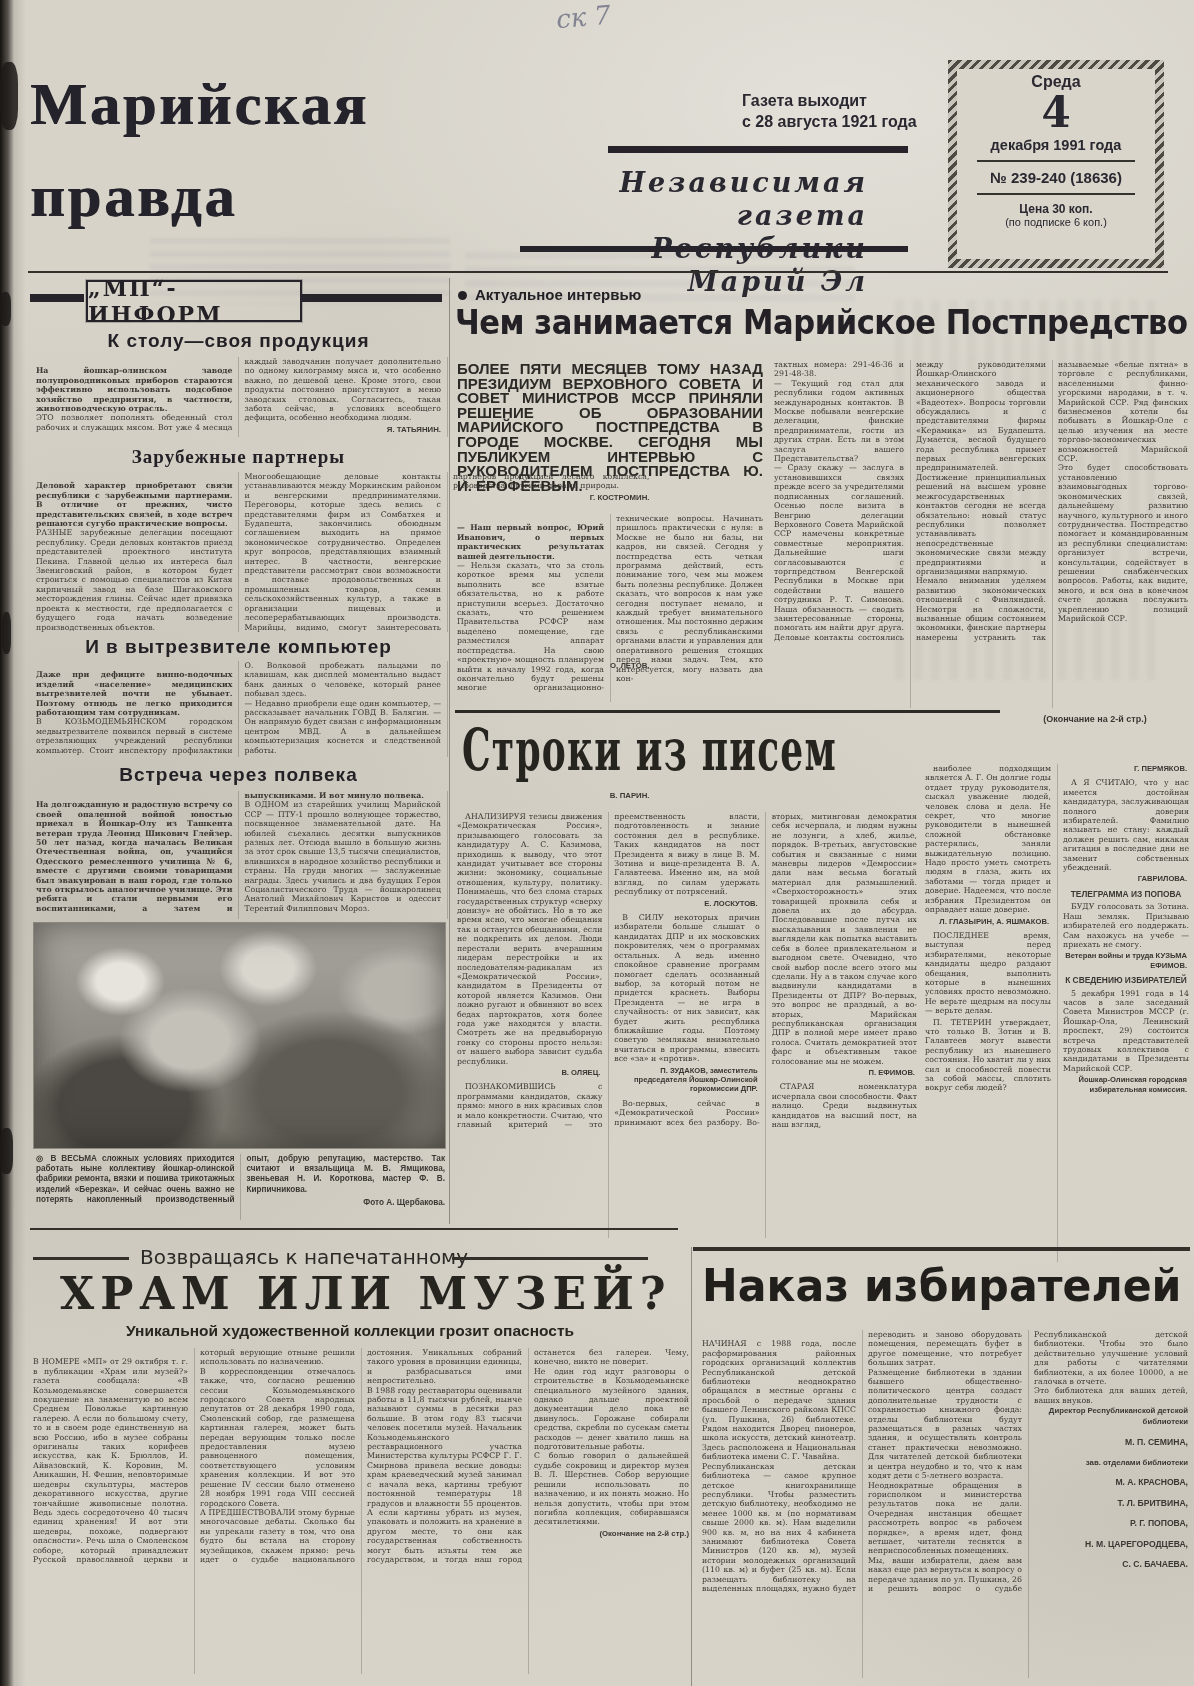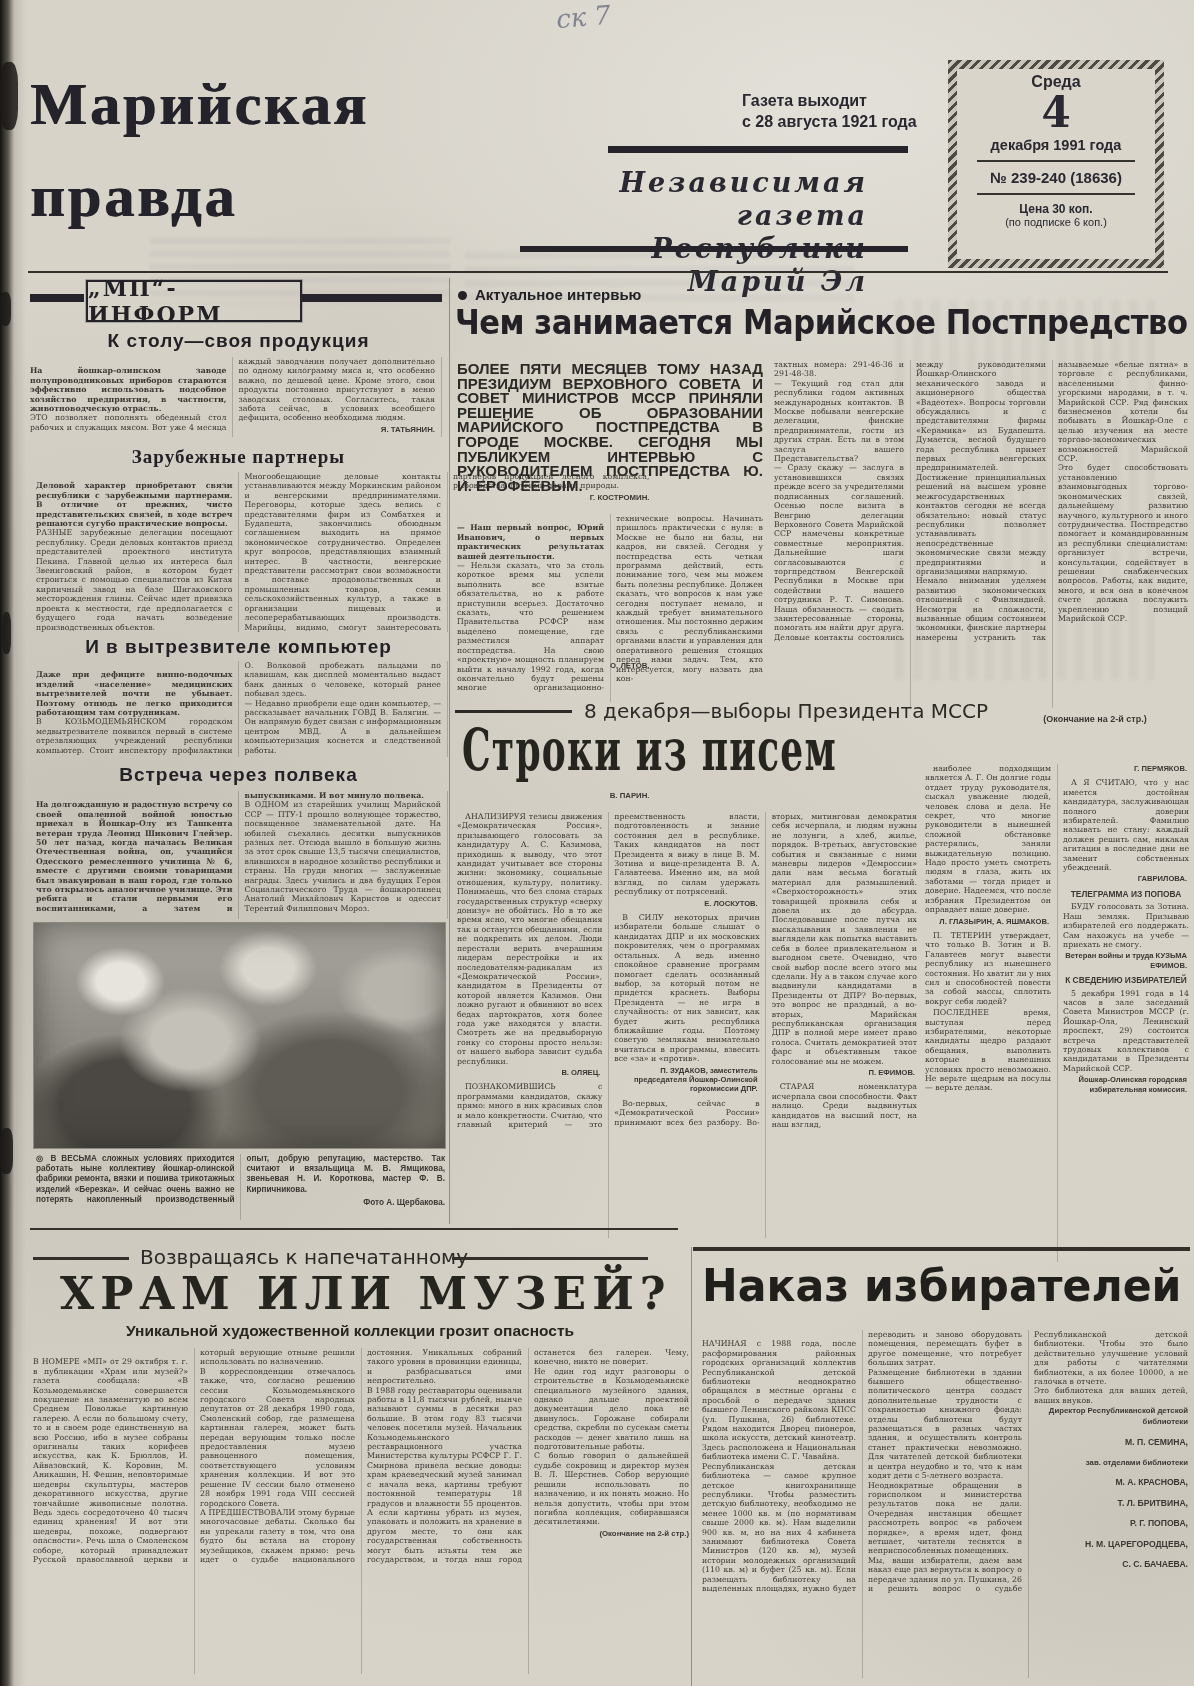--- a/index.html
+++ b/index.html
@@ -143,21 +143,21 @@
   <div class="rule" style="left:28px;top:271px;width:1140px;height:2px;"></div>
   <div class="vrule" style="left:449px;top:278px;height:946px;"></div>
 
   <div class="bar" style="left:30px;top:294px;width:54px;height:8px;"></div>
   <div class="mpbox">
       <span>„МП“-ИНФОРМ</span>
     </div>
   <div class="bar" style="left:300px;top:294px;width:142px;height:8px;"></div>
 
   <div class="art-title" style="top:330px;">К столу—своя продукция</div>
-  <div class="flow cols2" style="left:30px;top:357px;width:405px;height:80px;">
+  <div class="flow cols2" style="left:36px;top:357px;width:405px;height:80px;">
     <span class="ld">На йошкар-олинском заводе полупроводниковых приборов стараются эффективно использовать подсобное хозяйство предприятия, в частности, животноводческую отрасль.</span>
     <span>ЭТО позволяет пополнять обеденный стол рабочих и служащих мясом. Вот уже 4 месяца каждый заводчанин получает дополнительно по одному килограмму мяса и, что особенно важно, по дешевой цене. Кроме этого, свои продукты постоянно присутствуют в меню заводских столовых. Согласитесь, такая забота сейчас, в условиях всеобщего дефицита, особенно необходима людям.</span>
     <span class="byline">Я. ТАТЬЯНИН.</span>
   </div>
 
   <div class="art-title" style="top:446px;font-family:Liberation Serif, serif;">Зарубежные партнеры</div>
   <div class="flow cols2" style="left:36px;top:472px;width:405px;height:160px;">
     <span class="ld">Деловой характер приобретают связи республики с зарубежными партнерами. В отличие от прежних, чисто представительских связей, в ходе встреч решаются сугубо практические вопросы.</span>
     <span>РАЗНЫЕ зарубежные делегации посещают республику. Среди деловых контактов приезд представителей проектного института Пекина. Главной целью их интереса был Звениговский район, в котором будет строиться с помощью специалистов из Китая кирпичный завод на базе Шигаковского месторождения глины. Сейчас идет привязка проекта к местности, где предполагается с будущего года начать возведение производственных объектов.
 Многообещающие деловые контакты устанавливаются между Моркинским районом и венгерскими предпринимателями. Переговоры, которые здесь велись с представителями фирм из Сомбатхея и Будапешта, закончились обоюдным соглашением выходить на прямое экономическое сотрудничество. Определен круг вопросов, представляющих взаимный интерес. В частности, венгерские представители рассмотрят свои возможности в поставке продовольственных и промышленных товаров, семян сельскохозяйственных культур, а также в организации пищевых и лесоперерабатывающих производств. Марийцы, видимо, смогут заинтересовать партнеров продукцией лесного комплекса, рыбоводства, другими дарами природы.</span>
@@ -199,43 +199,42 @@
   <div class="flow cols3" style="left:774px;top:360px;width:414px;height:348px;">тактных номера: 291-46-36 и 291-48-38.
 — Текущий год стал для республики годом активных международных контактов. В Москве побывали венгерские делегации, финские предприниматели, гости из других стран. Есть ли в этом заслуга вашего Представительства?
 — Сразу скажу — заслуга в установившихся связях прежде всего за учредителями подписанных соглашений. Осенью после визита в Венгрию делегации Верховного Совета Марийской ССР намечены конкретные совместные мероприятия. Дальнейшие шаги согласовываются с торгпредством Венгерской Республики в Москве при содействии нашего сотрудника Р. Т. Симонова. Наша обязанность — сводить заинтересованные стороны, помогать им найти друг друга. Деловые контакты состоялись между руководителями Йошкар-Олинского механического завода и акционерного общества «Вадеотех». Вопросы торговли обсуждались и с представителями фирмы «Керамика» из Будапешта. Думается, весной будущего года республика примет первых венгерских предпринимателей.
 Достижение принципиальных решений на высшем уровне межгосударственных контактов сегодня не всегда обязательно: новый статус республики позволяет устанавливать непосредственные экономические связи между предприятиями и организациями напрямую.
 Немало внимания уделяем развитию экономических отношений с Финляндией. Несмотря на сложности, вызванные общим состоянием экономики, финские партнеры намерены устранить так называемые «белые пятна» в торговле с республиками, населенными финно-угорскими народами, в т. ч. Марийской ССР. Ряд финских бизнесменов хотели бы побывать в Йошкар-Оле с целью изучения на месте торгово-экономических возможностей Марийской ССР.
 Это будет способствовать установлению взаимовыгодных торгово-экономических связей, дальнейшему развитию научного, культурного и иного сотрудничества. Постпредство помогает и командированным из республики специалистам: организует встречи, консультации, содействует в решении снабженческих вопросов. Работы, как видите, много, и вся она в конечном счете должна послужить укреплению позиций Марийской ССР.</div>
   <div class="abs cont" style="left:1002px;top:714px;width:186px;">(Окончание на 2-й стр.)</div>
 
   <div class="band" style="left:455px;top:700px;width:545px;height:22px;">
     <div class="seg" style="width:165px;"></div>
-    <div class="lbl">8 декабря—выборы Президента МССР</div>
     <div class="seg" style="flex:1;"></div>
   </div>
 
   <div class="big-serif" style="left:462px;top:716px;font-size:58px;letter-spacing:2px;transform:scaleX(.62);transform-origin:0 0;">Строки из писем</div>
 
   <div class="flow cols3" style="left:457px;top:812px;width:460px;height:426px;white-space:normal;">
     <p class="lt">АНАЛИЗИРУЯ тезисы движения «Демократическая Россия», призывающего голосовать за кандидатуру А. С. Казимова, приходишь к выводу, что этот кандидат учитывает все стороны жизни: экономику, социальные отношения, культуру, политику. Понимаешь, что без слома старых государственных структур «сверху донизу» не обойтись. Но в то же время ясно, что многие обещания так и останутся обещаниями, если не подкрепить их делом. Люди перестали верить вчерашним лидерам перестройки и их последователям-радикалам из «Демократической России», кандидатом в Президенты от которой является Казимов. Они ложно ругают и обвиняют во всех бедах партократов, хотя более года уже находятся у власти. Смотреть же на предвыборную гонку со стороны просто нельзя: от нашего выбора зависит судьба республики.</p>
     <div class="lby">В. ОЛЯЕЦ.</div>
     <p class="lt">ПОЗНАКОМИВШИСЬ с программами кандидатов, скажу прямо: много в них красивых слов и мало конкретности. Считаю, что главный критерий — это преемственность власти, подготовленность и знание состояния дел в республике. Таких кандидатов на пост Президента я вижу в лице В. М. Зотина и вице-президента В. А. Галавтеева. Именно им, на мой взгляд, по силам удержать республику от потрясений.</p>
     <div class="lby">Е. ЛОСКУТОВ.</div>
     <p class="lt">В СИЛУ некоторых причин избиратели больше слышат о кандидатах ДПР и их московских покровителях, чем о программах остальных. А ведь именно спокойное сравнение программ помогает сделать осознанный выбор, за который потом не придется краснеть. Выборы Президента — не игра в случайность: от них зависит, как будет жить республика ближайшие годы. Поэтому советую землякам внимательно вчитаться в программы, взвесить все «за» и «против».</p>
     <div class="lby">П. ЗУДАКОВ, заместитель председателя Йошкар-Олинской горкомиссии ДПР.</div>
     <p class="lt">Во-первых, сейчас в «Демократической России» принимают всех без разбору. Во-вторых, митинговая демократия себя исчерпала, и людям нужны не лозунги, а хлеб, жилье, порядок. В-третьих, августовские события и связанные с ними маневры лидеров «Демроссии» дали нам весьма богатый материал для размышлений. «Сверхосторожность» этих товарищей проявила себя и довела их до абсурда. Последовавшие после путча их высказывания и заявления не выглядели как попытка выставить себя в более привлекательном и выгодном свете. Очевидно, что свой выбор после всего этого мы сделали. Ну а в таком случае кого выдвинули кандидатами в Президенты от ДПР? Во-первых, это вопрос не праздный, а во-вторых, Марийская республиканская организация ДПР в полной мере имеет право голоса. Считать демократией этот фарс и объективным такое голосование мы не можем.</p>
     <div class="lby">П. ЕФИМОВ.</div>
     <p class="lt">СТАРАЯ номенклатура исчерпала свои способности. Факт налицо. Среди выдвинутых кандидатов на высший пост, на наш взгляд,</p>
   </div>
 
   <div class="flow cols2" style="left:925px;top:764px;width:264px;height:498px;white-space:normal;">
     <p class="lt">наиболее подходящим является А. Г. Он долгие годы отдает труду руководителя, сыскал уважение людей, человек слова и дела. Не секрет, что многие руководители в нынешней сложной обстановке растерялись, заняли выжидательную позицию. Надо просто уметь смотреть людям в глаза, жить их заботами — тогда придет и доверие. Надеемся, что после избрания Президентом он оправдает наше доверие.</p>
     <div class="lby">Л. ГЛАЗЫРИН, А. ЯШМАКОВ.</div>
+    <p class="lt">ПОСЛЕДНЕЕ время, выступая перед избирателями, некоторые кандидаты щедро раздают обещания, выполнить которые в нынешних условиях просто невозможно. Не верьте щедрым на посулы — верьте делам.</p>
     <p class="lt">П. ТЕТЕРИН утверждает, что только В. Зотин и В. Галавтеев могут вывести республику из нынешнего состояния. Но хватит ли у них сил и способностей повести за собой массы, сплотить вокруг себя людей?</p>
-    <p class="lt">ПОСЛЕДНЕЕ время, выступая перед избирателями, некоторые кандидаты щедро раздают обещания, выполнить которые в нынешних условиях просто невозможно. Не верьте щедрым на посулы — верьте делам.</p>
     <div class="lby">Г. ПЕРМЯКОВ.</div>
     <p class="lt">А Я СЧИТАЮ, что у нас имеется достойная кандидатура, заслуживающая полного доверия избирателей. Фамилию называть не стану: каждый должен решить сам, никакая агитация в последние дни не заменит собственных убеждений.</p>
     <div class="lby">ГАВРИЛОВА.</div>
     <div class="lt-h">ТЕЛЕГРАММА ИЗ ПОПОВА</div>
     <p class="lt">БУДУ голосовать за Зотина. Наш земляк. Призываю избирателей его поддержать. Сам нахожусь на учебе — приехать не смогу.</p>
     <div class="lby">Ветеран войны и труда КУЗЬМА ЕФИМОВ.</div>
     <div class="lt-h">К СВЕДЕНИЮ ИЗБИРАТЕЛЕЙ</div>
     <p class="lt">5 декабря 1991 года в 14 часов в зале заседаний Совета Министров МССР (г. Йошкар-Ола, Ленинский проспект, 29) состоится встреча представителей трудовых коллективов с кандидатами в Президенты Марийской ССР.</p>
     <div class="lby">Йошкар-Олинская городская избирательная комиссия.</div>
   </div>

